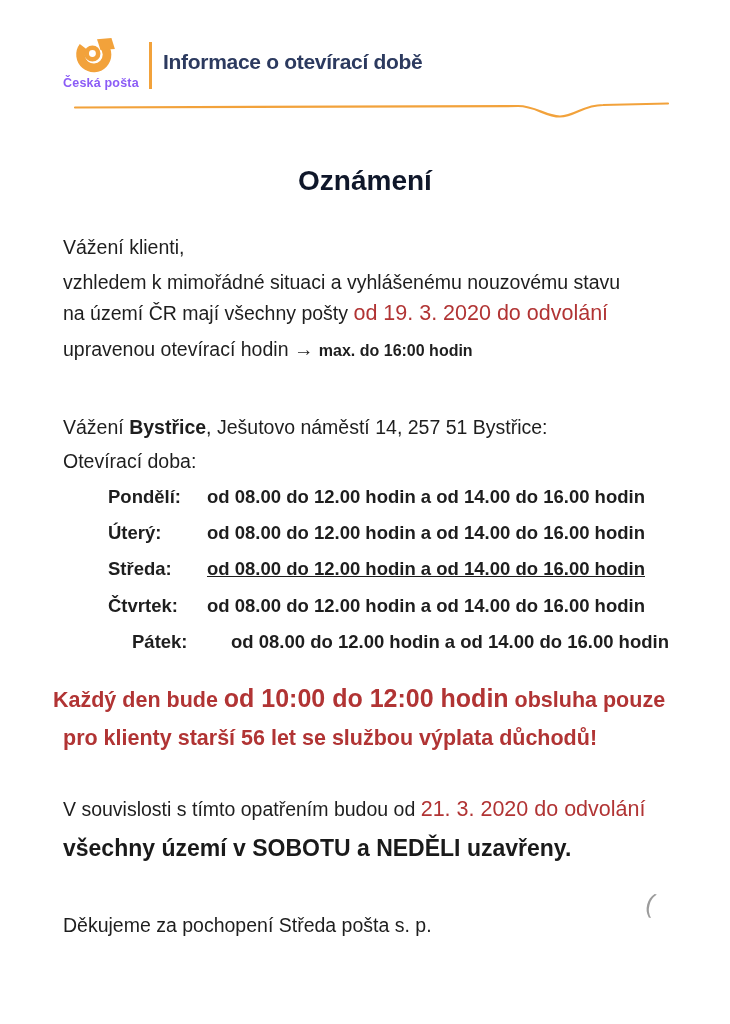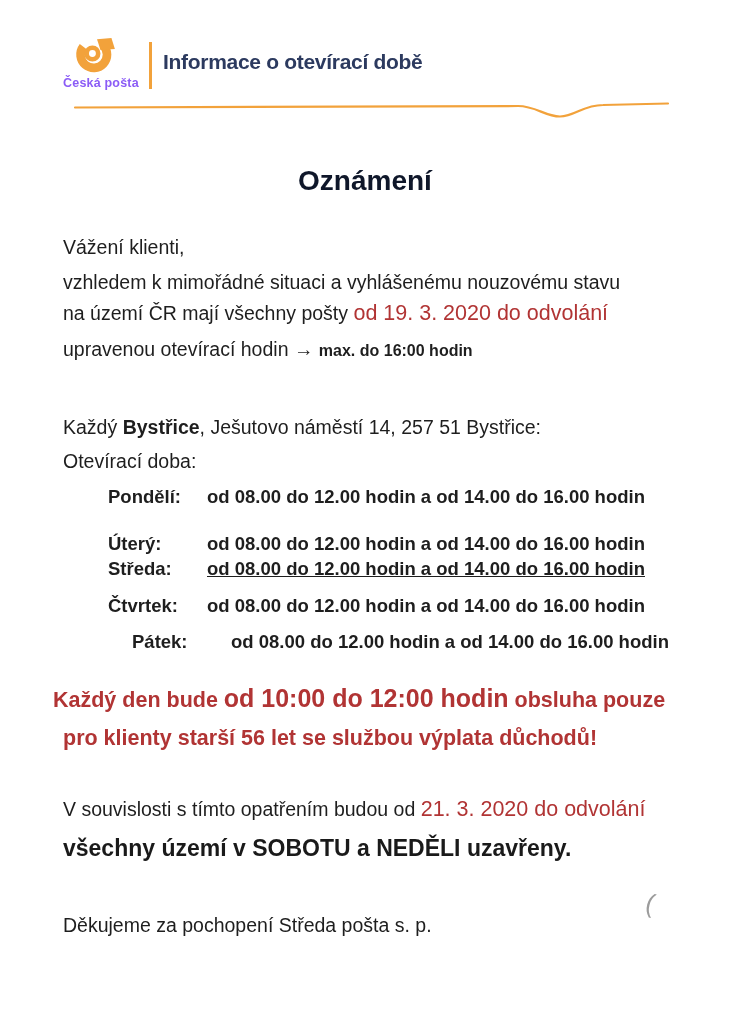--- a/index.html
+++ b/index.html
@@ -79,25 +79,25 @@
     </svg>
   </div>
 
   <div class="abs notice-heading">Oznámení</div>
 
   <div class="abs line" style="top:236px;">Vážení klienti,</div>
   <div class="abs line" style="top:271px;">vzhledem k mimořádné situaci a vyhlášenému nouzovému stavu</div>
   <div class="abs line" style="top:301px;"><span>na území ČR mají všechny pošty </span><span class="red-em">od 19. 3. 2020 do odvolání</span></div>
   <div class="abs line" style="top:338px;"><span>upravenou otevírací hodin → </span><span class="black-em">max. do 16:00 hodin</span></div>
 
-  <div class="abs line" style="top:416px;"><span>Každý </span><span style="font-weight:bold;">Bystřice</span><span>, Ješutovo náměstí 14, 257 51 Bystřice:</span></div>
+  <div class="abs line" style="top:416px;"><span>Vážení </span><span style="font-weight:bold;">Bystřice</span><span>, Ješutovo náměstí 14, 257 51 Bystřice:</span></div>
   <div class="abs line" style="top:450px;">Otevírací doba:</div>
 
   <div class="hours-row" style="top:486px;"><span class="day">Pondělí:</span><span class="time">od 08.00 do 12.00 hodin a od 14.00 do 16.00 hodin</span></div>
-  <div class="hours-row" style="top:522px;margin-top:11px;"><span class="day">Úterý:</span><span class="time">od 08.00 do 12.00 hodin a od 14.00 do 16.00 hodin</span></div>
+  <div class="hours-row" style="top:522px;"><span class="day">Úterý:</span><span class="time">od 08.00 do 12.00 hodin a od 14.00 do 16.00 hodin</span></div>
   <div class="hours-row" style="top:558px;text-decoration:underline;"><span class="day">Středa:</span><span class="time">od 08.00 do 12.00 hodin a od 14.00 do 16.00 hodin</span></div>
   <div class="hours-row" style="top:595px;"><span class="day">Čtvrtek:</span><span class="time">od 08.00 do 12.00 hodin a od 14.00 do 16.00 hodin</span></div>
   <div class="hours-row" style="top:631px;margin-left:24px;"><span class="day">Pátek:</span><span class="time">od 08.00 do 12.00 hodin a od 14.00 do 16.00 hodin</span></div>
 
   <div class="abs senior" style="left:53px; top:684px;"><span>Každý den bude </span><span class="big">od 10:00 do 12:00 hodin</span><span> obsluha pouze</span></div>
   <div class="abs senior" style="left:63px; top:726px;">pro klienty starší 56 let se službou výplata důchodů!</div>
 
   <div class="abs line" style="top:797px;"><span>V souvislosti s tímto opatřením budou od </span><span class="red-em">21. 3. 2020 do odvolání</span></div>
   <div class="abs closure-bold" style="left:63px; top:835px;">všechny území v SOBOTU a NEDĚLI uzavřeny.</div>
 

